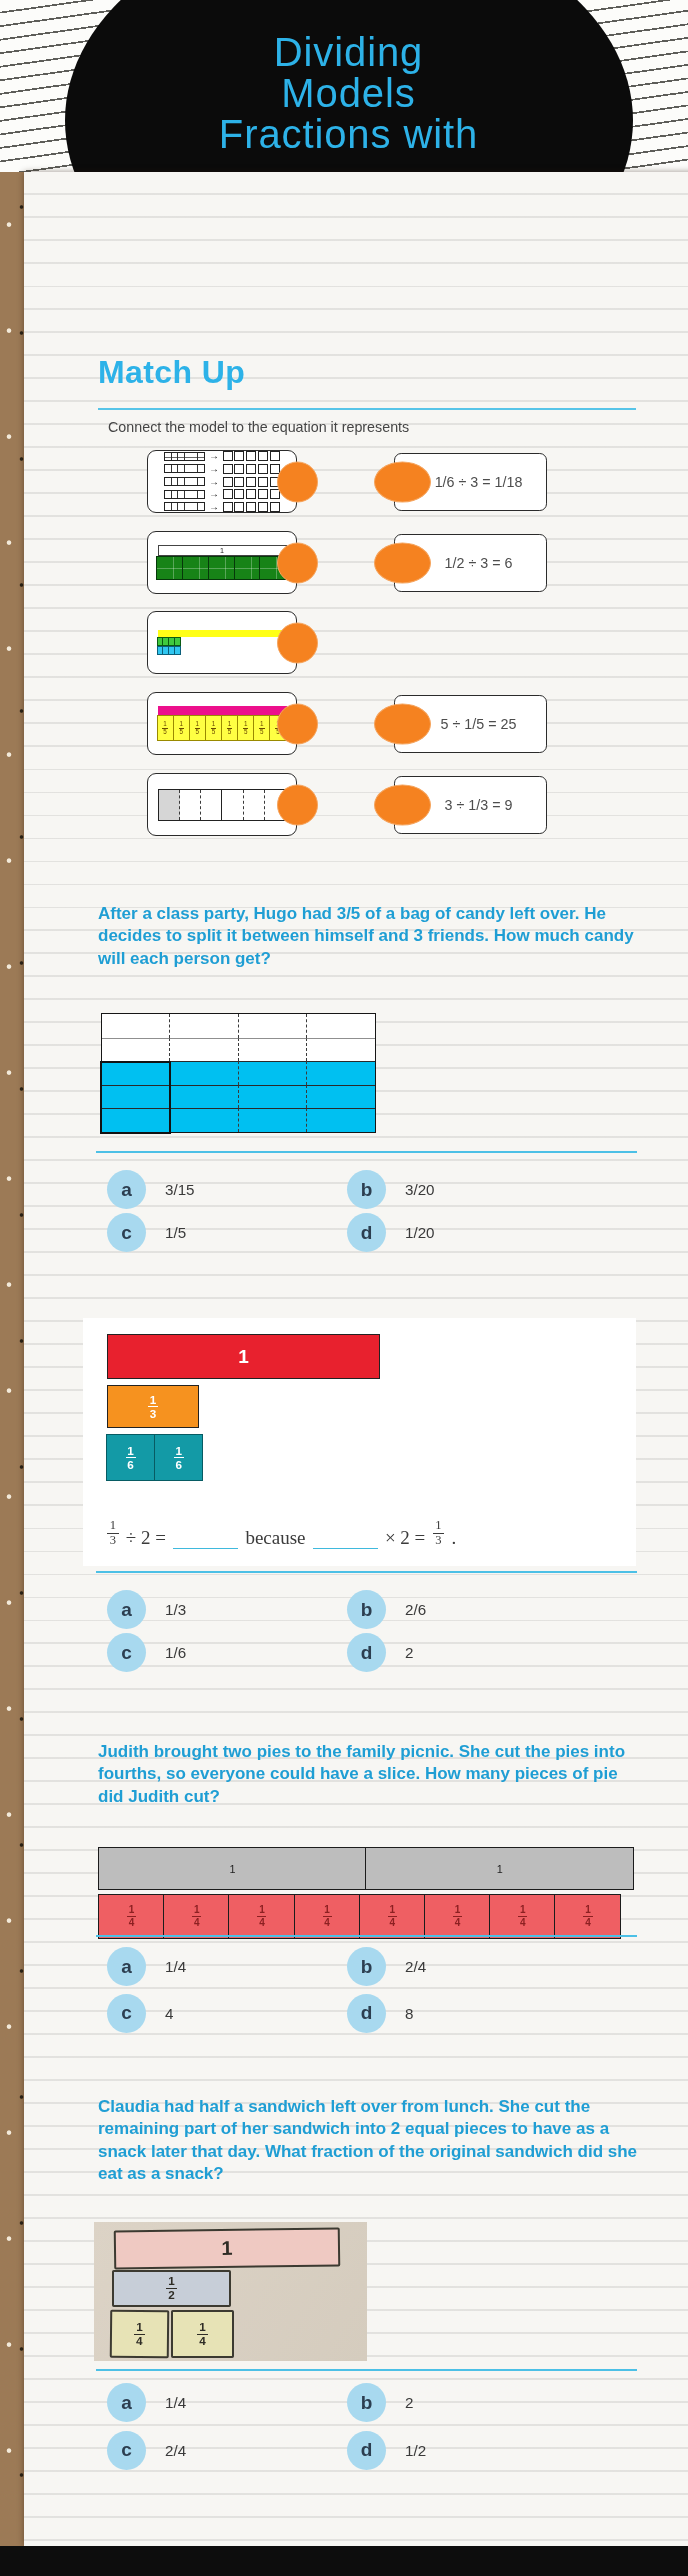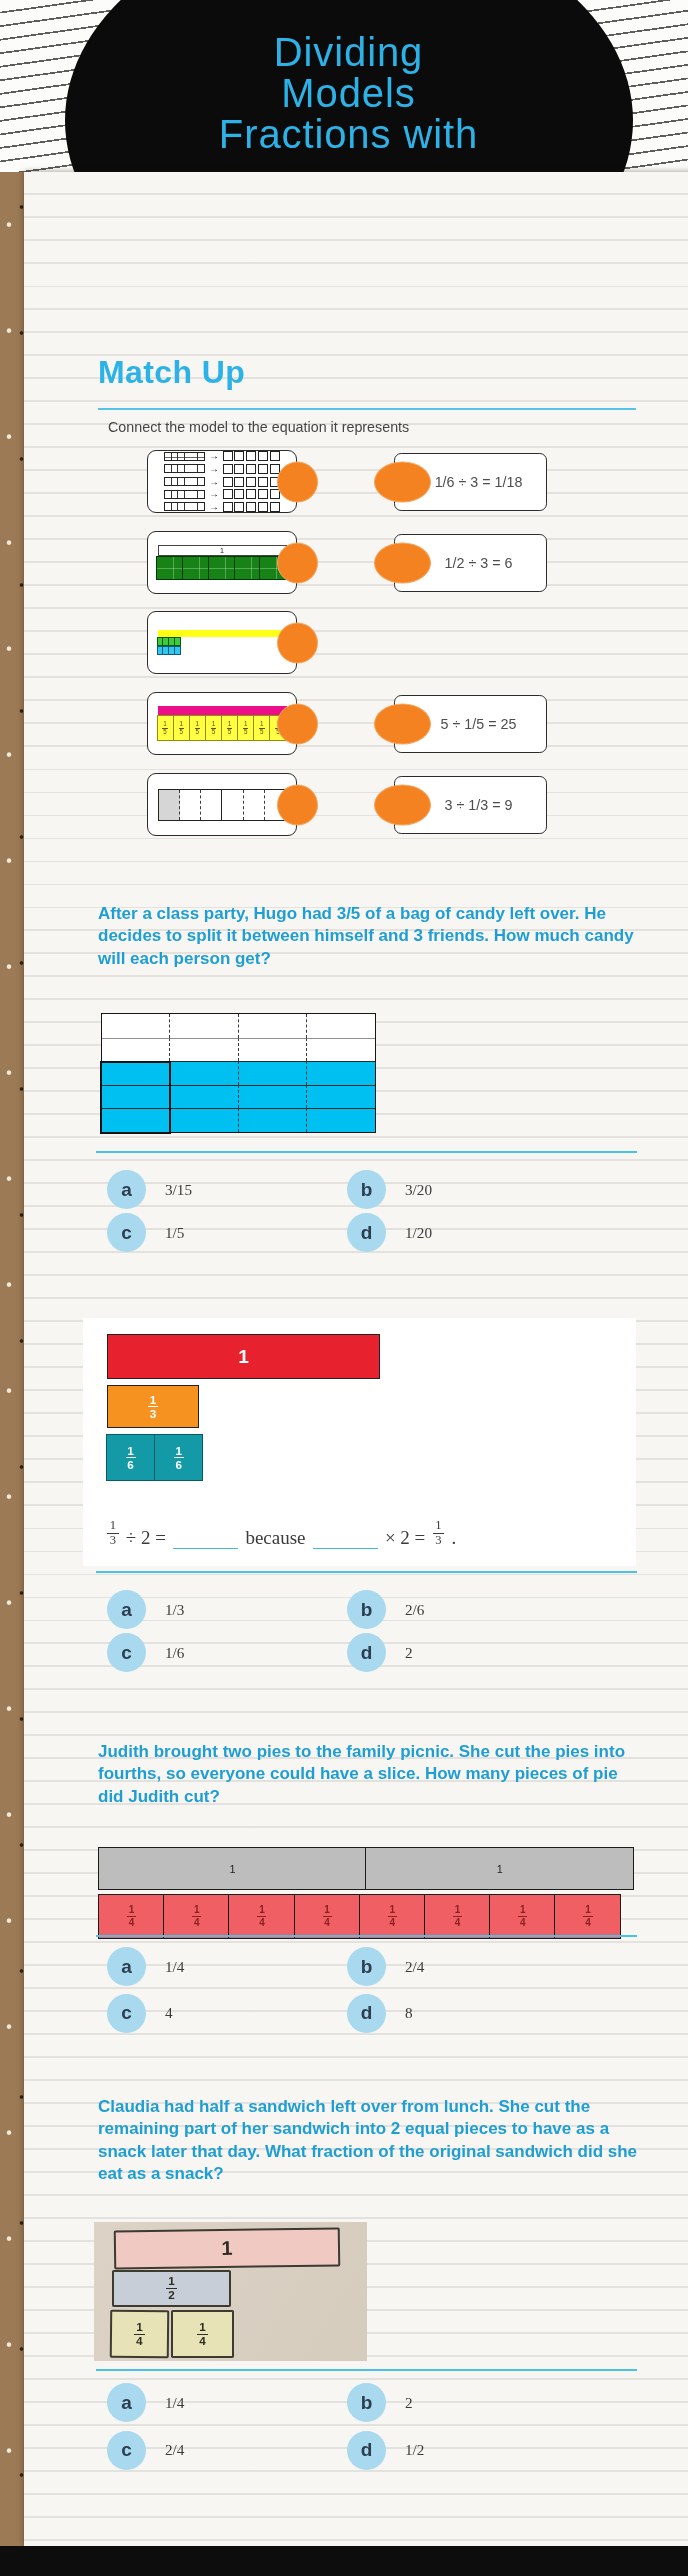--- a/index.html
+++ b/index.html
@@ -89,21 +89,21 @@
   .gcell:nth-child(4n){border-right:none;}
   .gcell:nth-child(n+5){border-top:0.9px solid #8f8f8f;}
   .gcell:nth-child(n+9){border-top:1.3px solid #2a2a2a;background:#00c0f1;}
   .q1-high{position:absolute;left:-1.8px;top:40%;width:calc(25% + 2.7px);height:calc(60% + 1.8px);
     border:2.7px solid #121212;box-sizing:border-box;}
   
   .answers{position:absolute;left:83px;width:520px;display:grid;grid-template-columns:240px 1fr;}
   .opt{display:flex;align-items:center;gap:19px;height:43px;}
   .opt-circle{width:39px;height:39px;border-radius:50%;background:#a8d9ef;flex:0 0 39px;
     display:flex;align-items:center;justify-content:center;font-size:19px;font-weight:bold;color:#2c3e50;}
-  .opt-value{font-size:15.2px;color:#3a3a3a;font-family:Liberation Serif, serif;}
+  .opt-value{font-size:15.2px;color:#3a3a3a;}
   
   .panel{position:absolute;left:59px;top:1146px;width:553px;height:248px;background:#fff;}
   .bar{position:absolute;box-sizing:border-box;border:0.9px solid #222;display:flex;align-items:center;justify-content:center;}
   .bar-red{left:24px;top:16px;width:273px;height:45px;background:#e8212e;color:#fff;font-size:19px;font-weight:bold;}
   .bar-orange{left:24px;top:67px;width:92px;height:43px;background:#f6921f;}
   .teal-row{position:absolute;left:24px;top:116px;display:flex;}
   .bar-teal{width:47px;height:45px;background:#139aa6;border:0.9px solid #075b63;margin-left:-0.9px;
     display:flex;align-items:center;justify-content:center;}
   .wfrac{display:inline-flex;flex-direction:column;align-items:center;font-size:11.7px;color:#fff;line-height:1.15;font-weight:bold;}
   .wfrac i{font-style:normal;border-bottom:1.3px solid #fff;padding:0 1.8px;}

